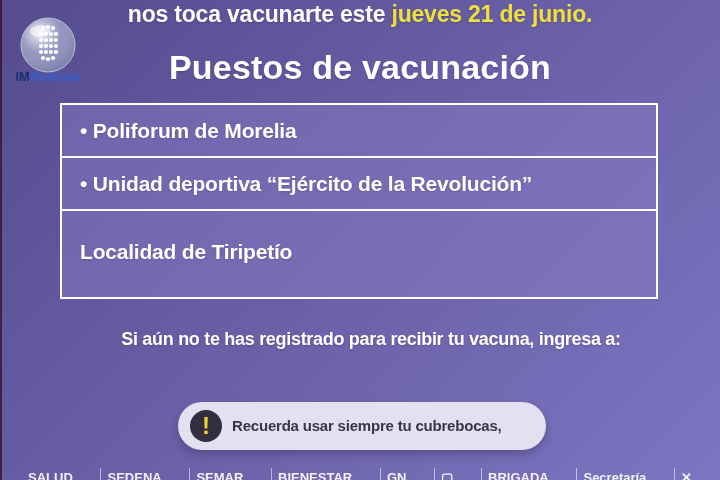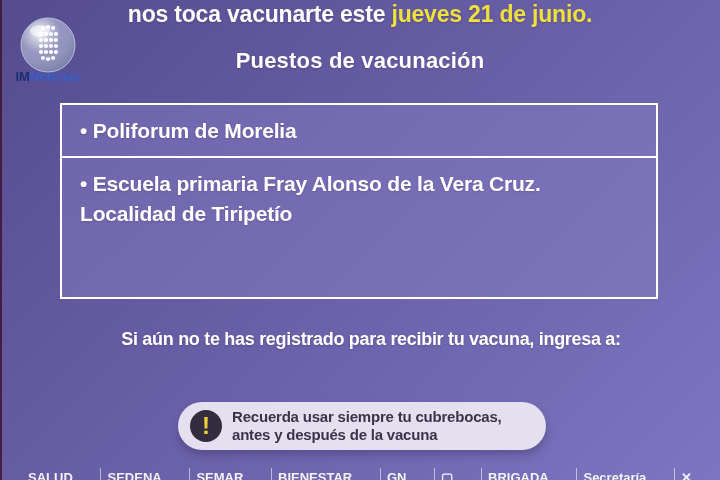--- a/index.html
+++ b/index.html
@@ -27,21 +27,21 @@
   
   .headline{
     position:absolute;left:0;top:1px;width:720px;text-align:center;
     font-size:23px;font-weight:bold;color:var(--white);letter-spacing:-.2px;
     white-space:nowrap;text-shadow:0 1px 2px rgba(40,30,70,.25);
   }
   .headline .yellow{color:var(--accent-yellow);}
 
   .section-title{
     position:absolute;left:0;top:48px;width:720px;text-align:center;
-    font-size:22px;font-weight:bold;color:var(--white);letter-spacing:.2px;
+    font-size:34px;font-weight:bold;color:var(--white);letter-spacing:.2px;
     text-shadow:0 1px 2px rgba(40,30,70,.25);
   }
 
   
   .locations{
     position:absolute;left:60px;top:103px;width:598px;height:196px;
     border:2px solid var(--box-border);
     background:linear-gradient(135deg,var(--box-fill-1),var(--box-fill-2));
   }
   .loc-row{display:flex;flex-direction:column;justify-content:center;padding:8px 18px;}
@@ -134,33 +134,34 @@
   </div>
 
   <div class="headline"><span>nos toca vacunarte este </span><span class="yellow">jueves 21 de junio.</span></div>
 
   <h1 class="section-title">Puestos de vacunación</h1>
 
   <div class="locations">
     <div class="loc-row loc-row-1">
       <div class="loc-line">• Poliforum de Morelia</div>
     </div>
+    <div class="loc-row loc-row-2">
+      <div class="loc-line">• Unidad deportiva “Ejército de la Revolución”</div>
+    </div>
     <div class="loc-row loc-row-3">
-      <div class="loc-line">• Escuela primaria Fray Alonso de la Vera Cruz.</div>
         <div class="loc-line">Localidad de Tiripetío</div>
     </div>
   </div>
 
   <div class="register">Si aún no te has registrado para recibir tu vacuna, ingresa a:</div>
 
   <div class="pill">
     <span class="excl">!</span>
     <div class="pill-text">
       <div>Recuerda usar siempre tu cubrebocas,</div>
-      <div>antes y después de la vacuna</div>
     </div>
   </div>
 
   <div class="footer">
     <span class="f-item">SALUD</span>
     <span class="f-item">SEDENA</span>
     <span class="f-item">SEMAR</span>
     <span class="f-item">BIENESTAR</span>
     <span class="f-item">GN</span>
     <span class="f-item">▢</span>

